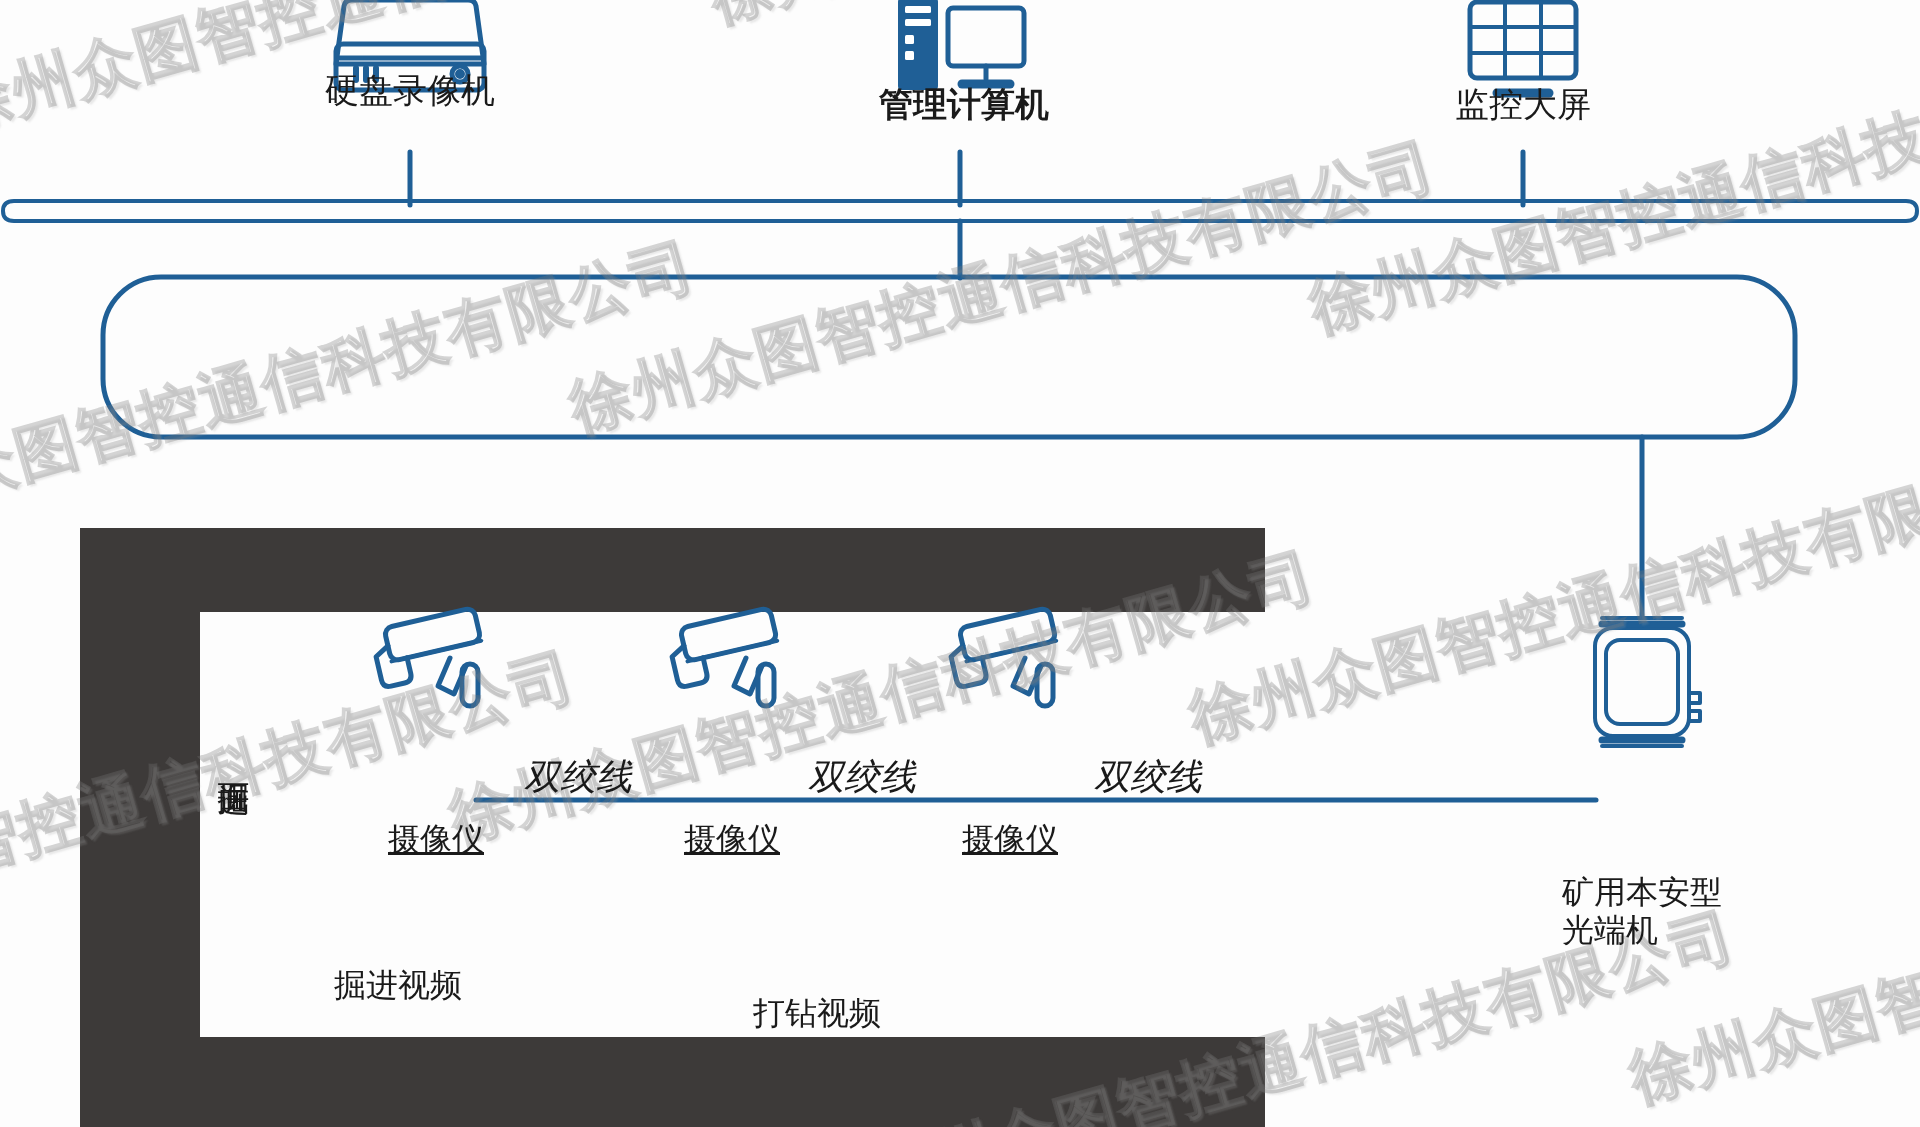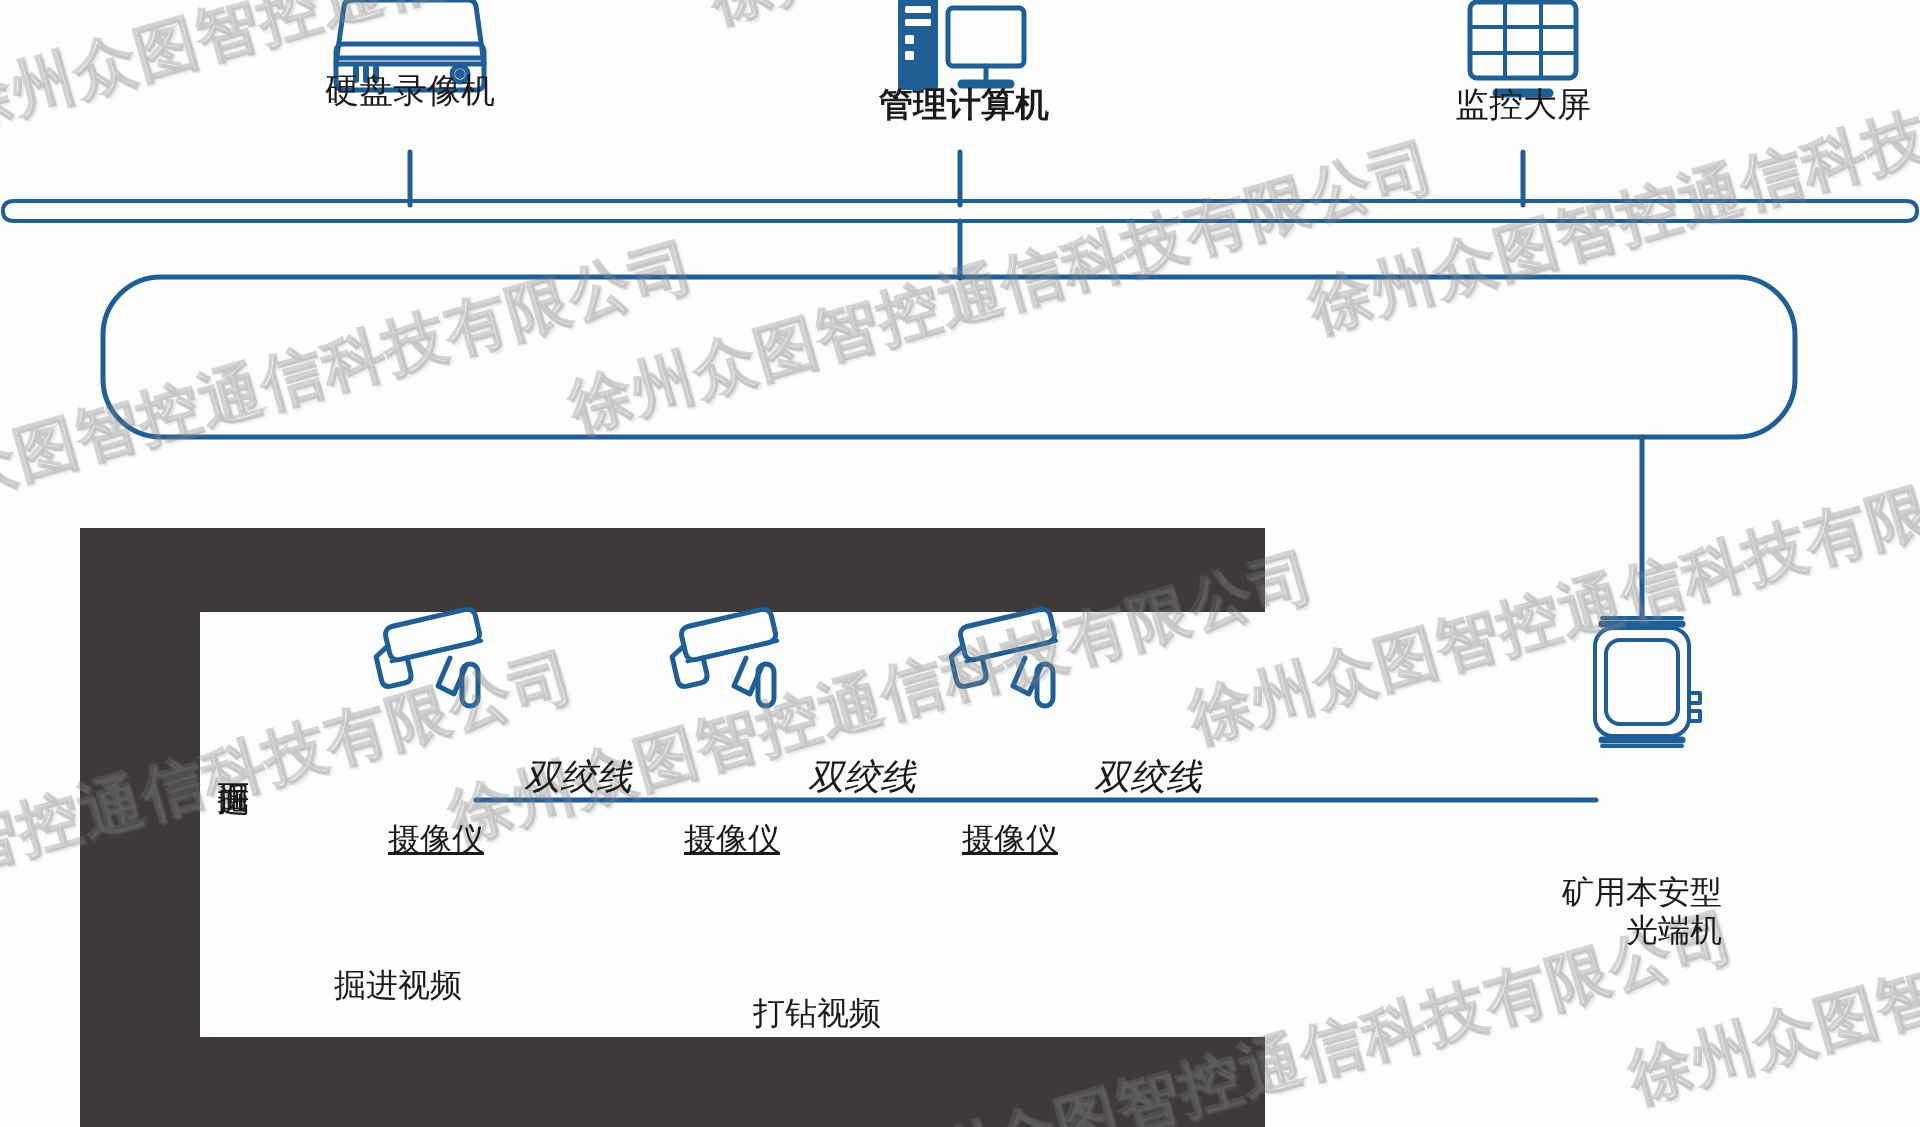--- a/index.html
+++ b/index.html
@@ -40,21 +40,21 @@
     font-family:"DejaVu Sans","Liberation Sans",sans-serif;
     color:#1a1a1a;
     white-space:nowrap;
     z-index:8;
   }
   .lbl-dev{font-size:34px;}
   .lbl-ring{font-size:36px;}
   .lbl-cam{font-size:32px;text-decoration:underline;}
   .lbl-wire{font-size:36px;font-style:italic;}
   .lbl-vid{font-size:32px;}
-  .lbl-ote{font-size:32px;line-height:1.18;text-align:right;}
+  .lbl-ote{font-size:32px;line-height:1.18;text-align:left;}
   .lbl-face{
     font-size:32px;width:40px;line-height:1.35;text-align:center;
     writing-mode:vertical-rl;text-orientation:upright;
   }
 
   
   .tunnel{position:absolute;background:#3d3a39;z-index:2;}
 </style>
 </head>
 <body>

